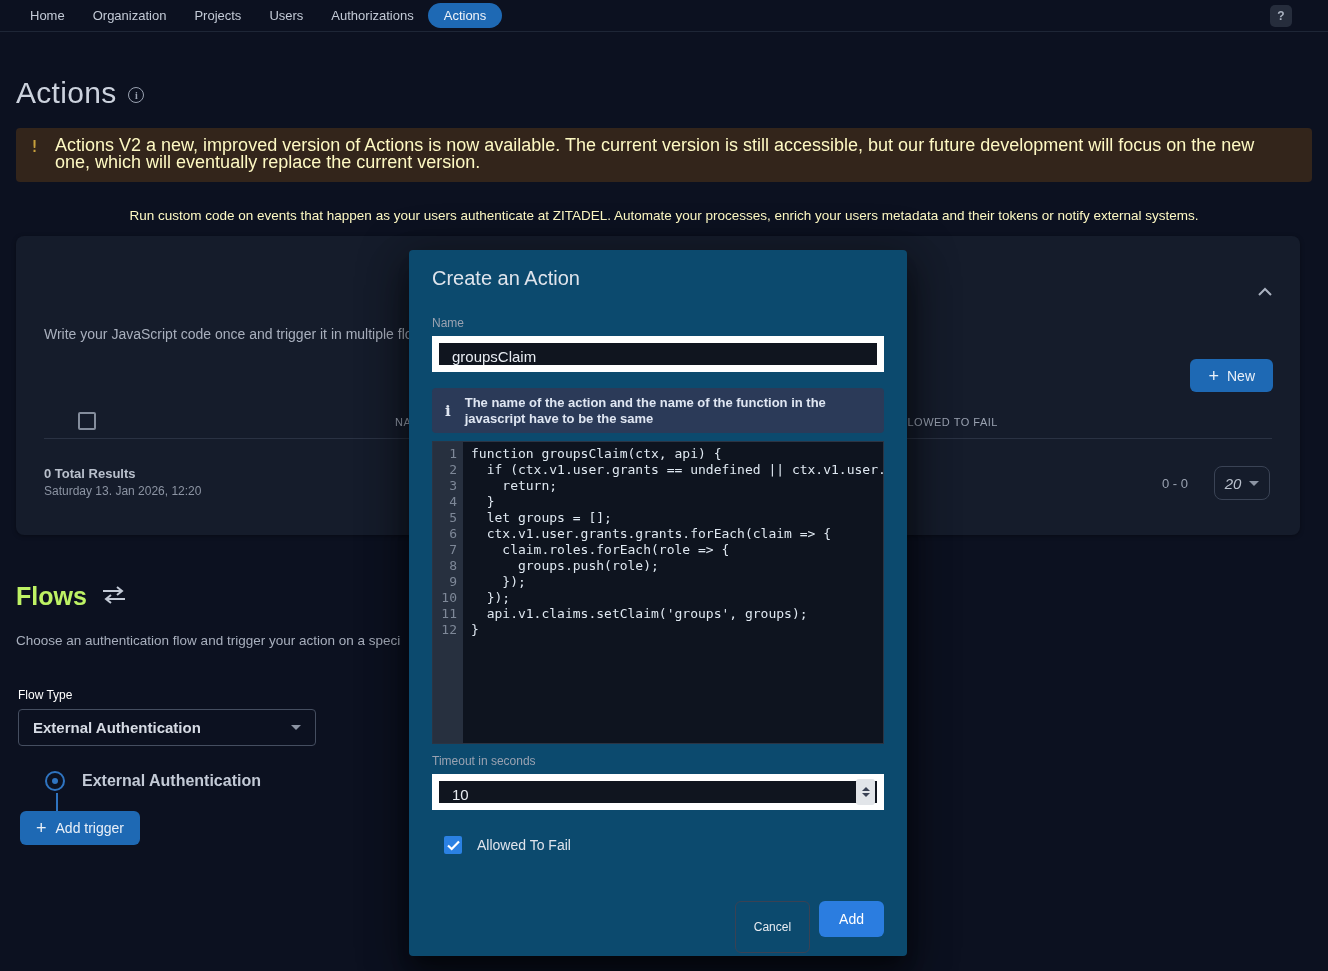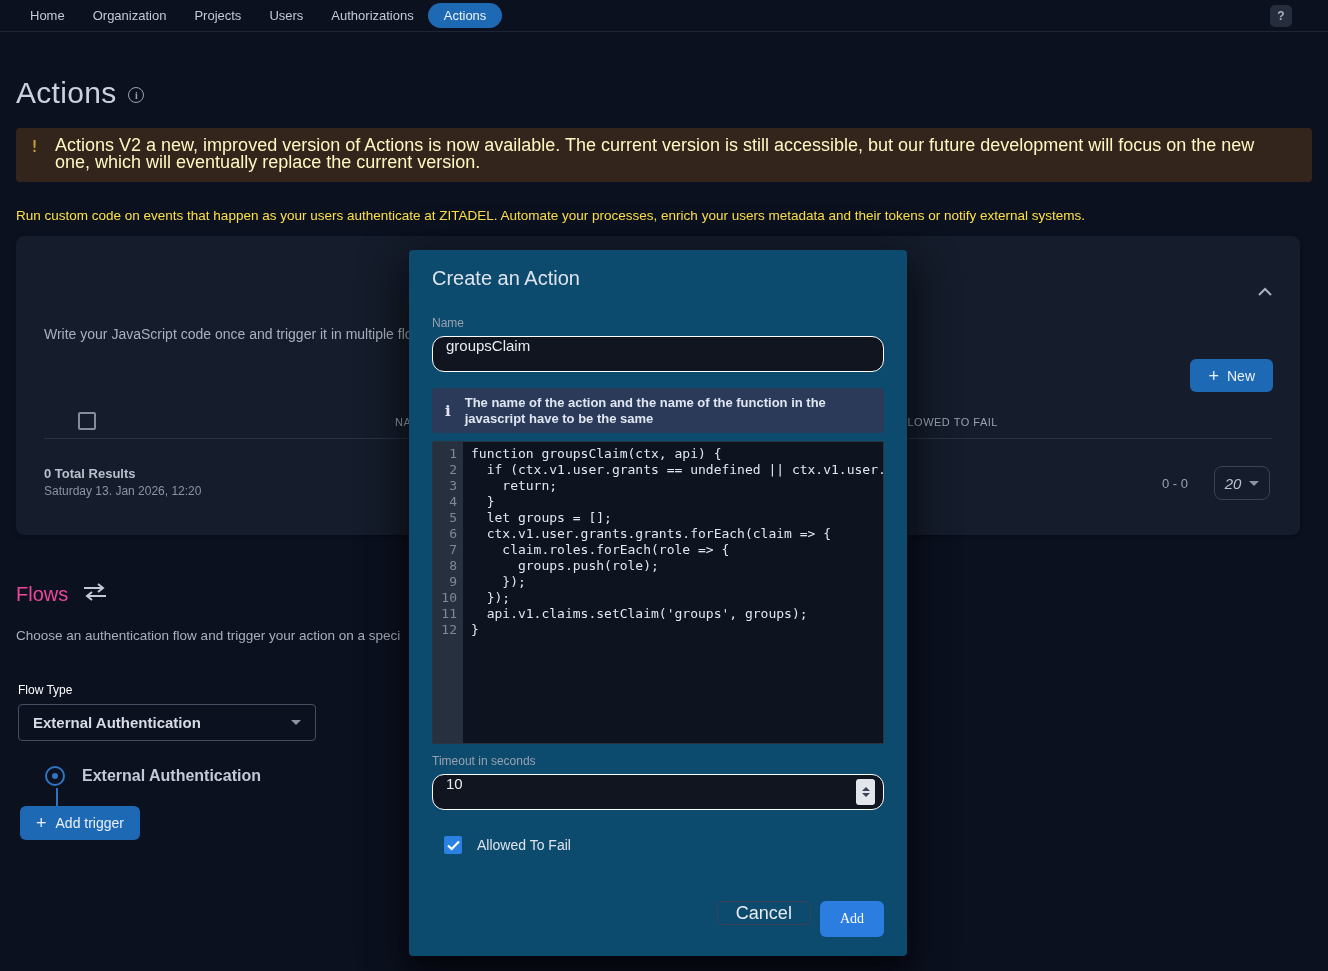--- a/index.html
+++ b/index.html
@@ -35,21 +35,21 @@
     color:#9aa2b1; font-size:10px; font-weight:bold; display:flex;
     align-items:center; justify-content:center; font-family:"Liberation Serif", serif;
     margin-top:4px;
   }
   .banner {
     margin:18px 16px 0 16px; background:#33251b; border-radius:4px;
     padding:9px 16px 11px 14px; display:flex; gap:16px; align-items:flex-start;
   }
   .banner-icon { color:#c7a03c; font-weight:bold; font-size:15px; line-height:20px; font-family:"DejaVu Sans Mono", monospace; }
   .banner-text { color:#fef9c3; font-size:18px; line-height:17px; max-width:1230px; }
-  .page-desc { margin:26px 16px 0 16px; font-size:13.5px; color:#fde047; }
+  .page-desc { margin:26px 16px 0 16px; font-size:13.5px; color:#fef9c3;text-align:center; }
   
   .card {
     position:absolute; left:16px; top:236px; width:1284px; height:299px;
     background:#151c2b; border-radius:8px; box-shadow:0 1px 4px rgba(0,0,0,.35);
   }
   .card-header { display:flex; align-items:center; padding:30px 28px 0 28px;flex-direction:column; }
   .card-title { font-size:14px; font-weight:bold; letter-spacing:1.5px; color:#c7cdd8; }
   .collapse-icon { margin-left:auto; cursor:pointer; }
   .card-desc { font-size:14px; color:#a8afbd; padding:26px 28px 0 28px; white-space:nowrap; overflow:hidden; }
   .new-btn {
@@ -75,21 +75,21 @@
   .pag-range { font-size:13px; color:#9aa2b1; }
   .page-size-select {
     width:56px; height:34px; border:1px solid #3a4355; border-radius:8px;
     display:flex; align-items:center; justify-content:center; gap:8px;
     color:#b9c0cc; font-size:15px; cursor:pointer;font-style:italic;
   }
   .caret-down { width:0; height:0; border-left:5px solid transparent; border-right:5px solid transparent; border-top:5px solid #8c94a3; }
   
   .flows { position:absolute; left:16px; top:582px; width:400px; }
   .flows-title-row { display:flex; align-items:center; gap:14px; }
-  .flows-title { font-size:20px; font-weight:400; color:#ec4899; }
+  .flows-title { font-size:25px; font-weight:700; color:#bef264; }
   .flows-desc { margin-top:22px; font-size:13.5px; color:#a8afbd; white-space:nowrap; overflow:hidden; width:393px; }
   .flow-type-label { margin-top:40px; font-size:12px; color:#ffffff; padding-left:2px; }
   .flow-select {
     margin-top:7px; margin-left:2px; width:298px; height:37px; border:1px solid #454e60; border-radius:4px;
     display:flex; align-items:center; padding:0 14px; cursor:pointer;
   }
   .flow-select-value { font-size:15px; font-weight:600; color:#d6dbe4; }
   .flow-select .caret-down { margin-left:auto; border-left-width:5px; border-right-width:5px; }
   .timeline { position:relative; margin-top:24px; height:110px; }
   .timeline-node {
@@ -109,22 +109,22 @@
   .dialog {
     position:absolute; left:409px; top:250px; width:498px; height:706px;
     background:#0c4a6e; border-radius:4px; z-index:10;
     box-shadow:0 11px 15px -7px rgba(0,0,0,.4), 0 24px 38px 3px rgba(0,0,0,.35), 0 9px 46px 8px rgba(0,0,0,.3);
     padding:14px 23px 20px 23px;
   }
   .dialog-title { font-size:20px; font-weight:500; color:#dfe4ec; line-height:28px; }
   .field-label { margin-top:24px; font-size:12px; color:#9aa2b1; height:14px; }
   .text-input {
     margin-top:6px; width:452px; height:36px; background:#10151f;
-    border:1px solid #ffffff; border-radius:12px; color:#e8ecf2; font-size:15px;
-    padding:0 13px; font-family:"Liberation Sans", sans-serif; display:flex; align-items:flex-start;
+    border:7px solid #ffffff; border-radius:0; color:#e8ecf2; font-size:15px;
+    padding:0 13px; font-family:"Liberation Sans", sans-serif; display:flex; align-items:flex-end;
     position:relative;
   }
   .infobox {
     margin-top:16px; width:452px; min-height:45px; background:#2b3a58; border-radius:4px;
     display:flex; align-items:center; gap:14px; padding:6px 14px 6px 13px;
   }
   .infobox-icon { font-family:"DejaVu Serif", serif; font-weight:bold; font-size:15px; color:#dfe6f2; }
   .infobox-text { font-size:13px; line-height:16px; color:#dfe6f2; font-weight:600; }
   .code-editor {
     margin-top:8px; width:452px; height:303px; background:#0e141f;
@@ -142,28 +142,28 @@
   .spin-up { width:0;height:0;border-left:4px solid transparent;border-right:4px solid transparent;border-bottom:4px solid #3a4254; }
   .spin-down { width:0;height:0;border-left:4px solid transparent;border-right:4px solid transparent;border-top:4px solid #3a4254; }
   .checkbox-row { margin-top:26px; display:flex; align-items:center; gap:15px; padding-left:12px; }
   .checkbox-checked {
     width:18px; height:18px; background:#2b81e3; border-radius:2px; cursor:pointer;
     display:flex; align-items:center; justify-content:center;
   }
   .checkbox-label { font-size:14px; color:#dfe4ec; }
   .dialog-actions { margin-top:47px; display:flex; justify-content:flex-end; gap:9px; }
   .btn-cancel {
-    height:24px; padding:0 18px; background:transparent; border:1px solid #3a4254;
-    border-radius:6px; color:#e8ecf2; font-size:18px; cursor:pointer;
+    height:52px; padding:0 18px; background:transparent; border:1px solid #3a4254;
+    border-radius:6px; color:#e8ecf2; font-size:12px; cursor:pointer;
     font-family:"Liberation Sans", sans-serif;
   }
   .btn-add {
     height:36px; padding:0 20px; background:#2b7de0; border:none;
     border-radius:6px; color:#ffffff; font-size:14px; cursor:pointer;
-    font-family:Liberation Serif, serif;
+    font-family:Liberation Sans, sans-serif;
   }
 </style>
 </head>
 <body>
 
 <nav class="topnav">
   <div class="nav-item">Home</div>
   <div class="nav-item">Organization</div>
   <div class="nav-item">Projects</div>
   <div class="nav-item">Users</div>

